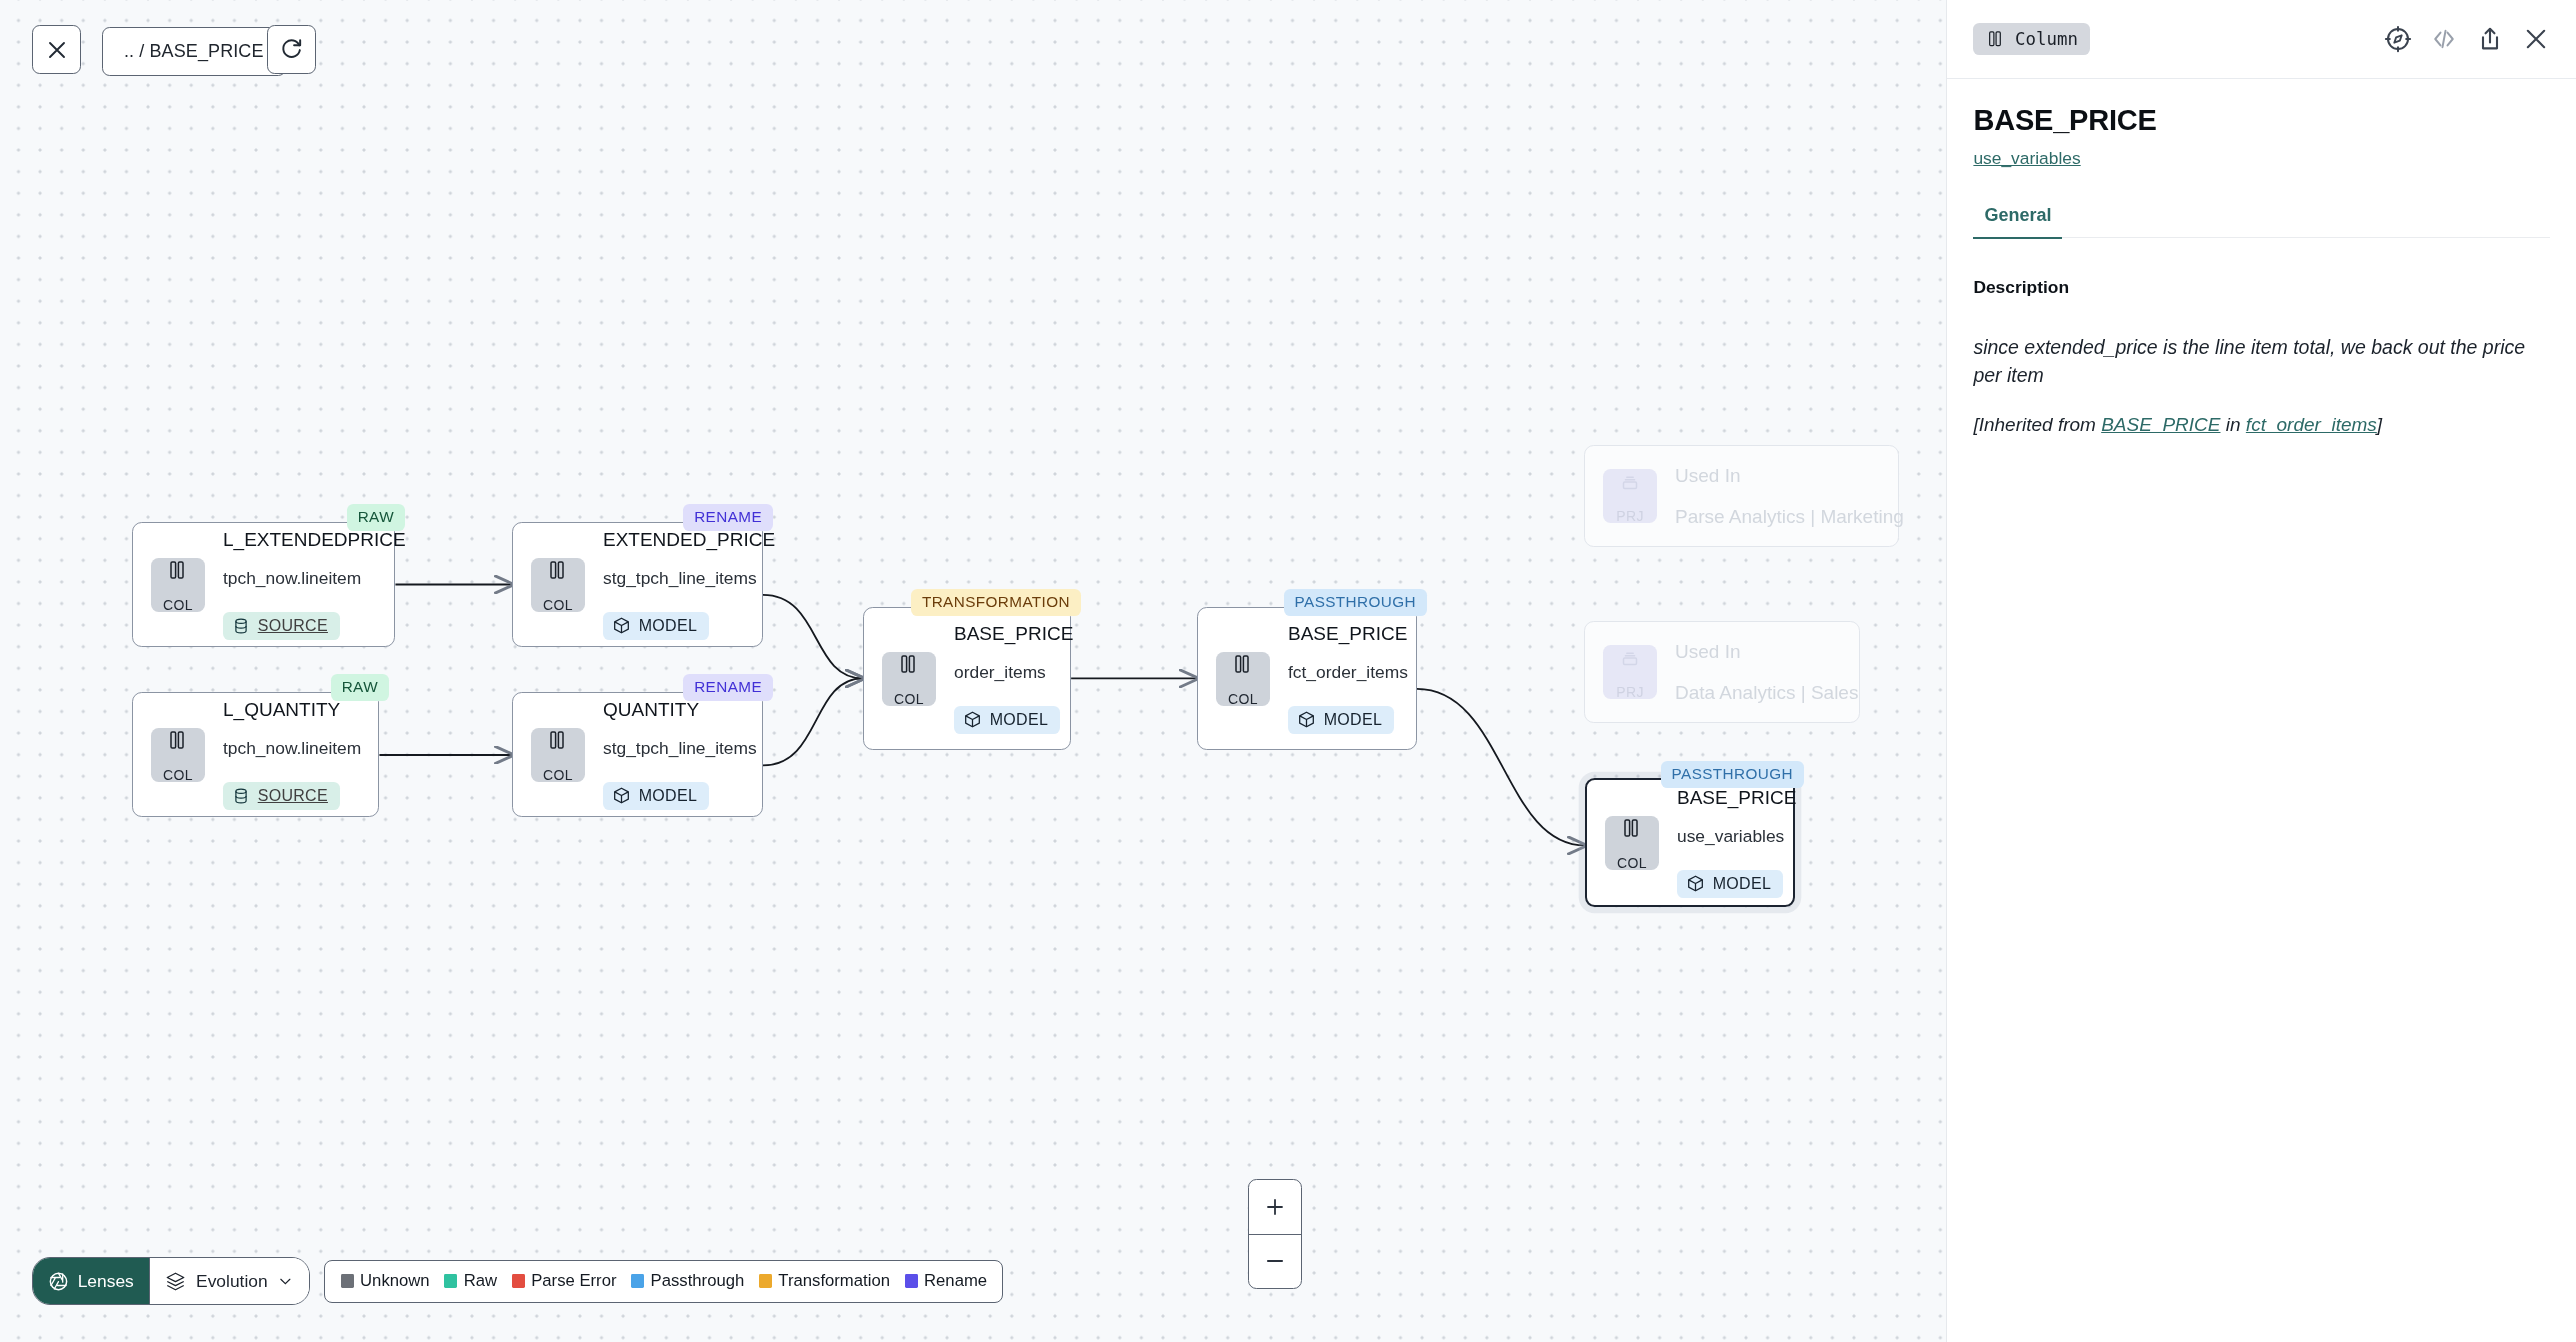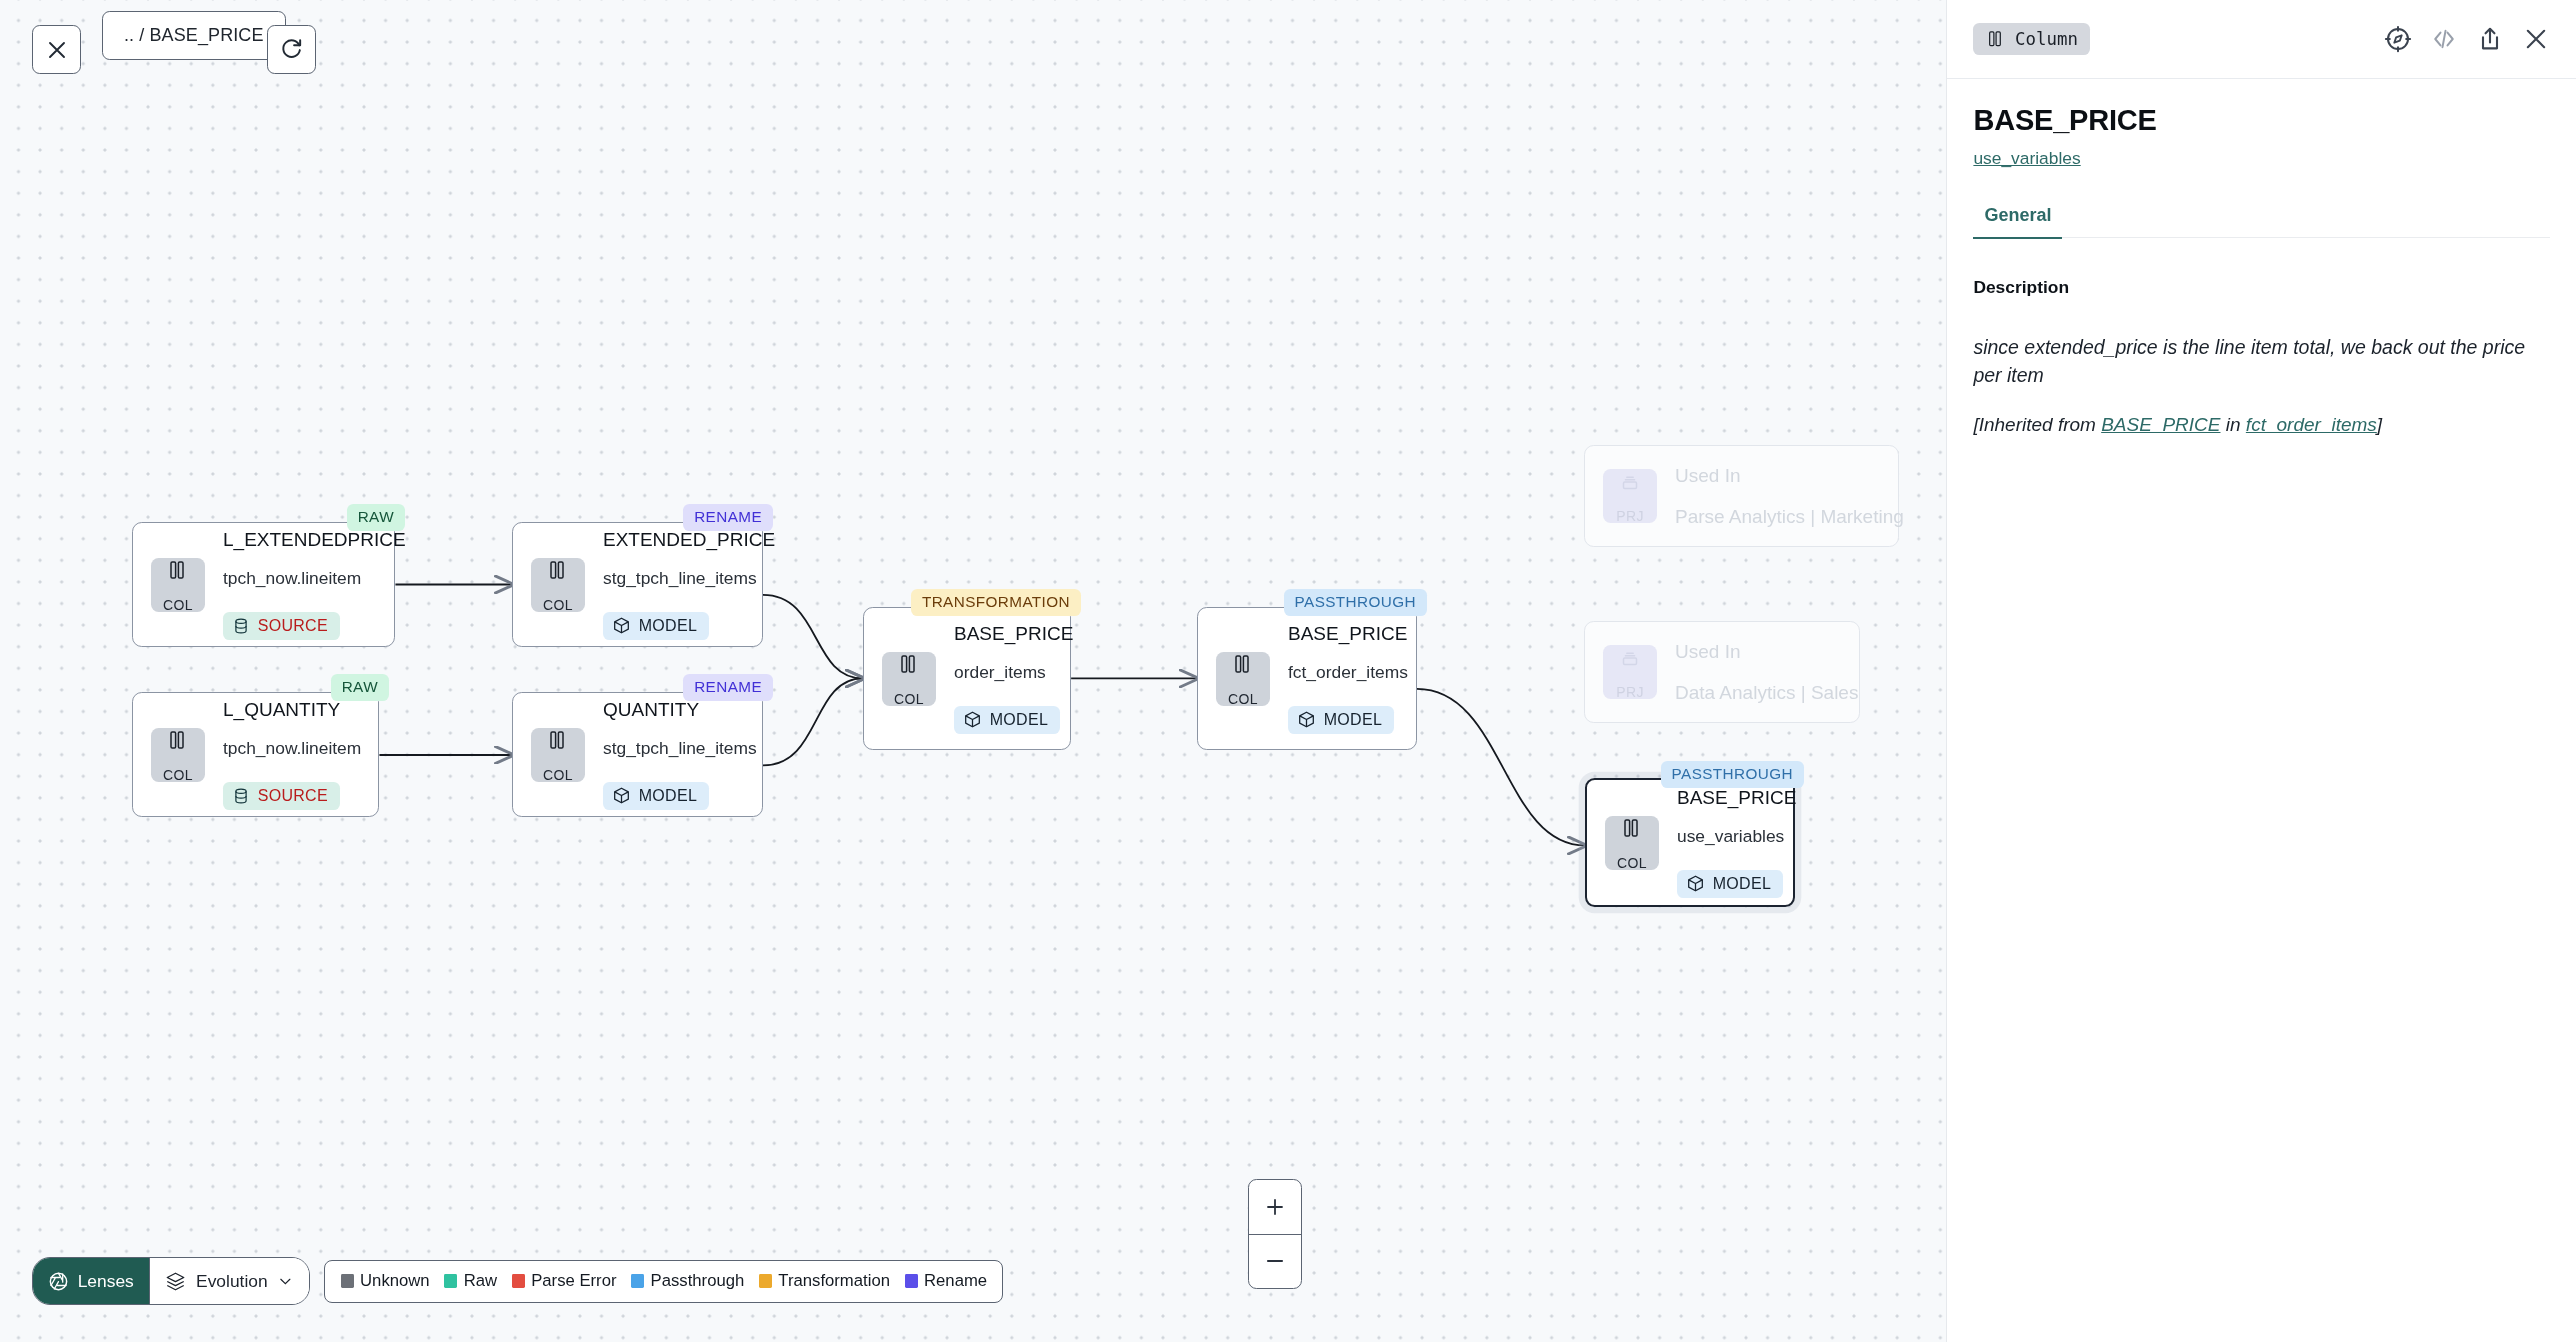--- a/index.html
+++ b/index.html
@@ -27,21 +27,21 @@
   .tb { position: absolute; display: flex; align-items: center; }
   .tb-btn {
     background: #ffffff;
     border: 1.1px solid #5b6472;
     border-radius: 7.7px;
     display: flex; align-items: center; justify-content: center;
     cursor: pointer;
   }
   #btn-close-canvas { left: 32px; top: 25px; width: 49px; height: 49px; }
   #btn-breadcrumb {
-    left: 102px; top: 11px; height: 49px; padding: 0 21px;
+    left: 102px; top: 27px; height: 49px; padding: 0 21px;
     font-size: 18px; color: #20262e; letter-spacing: 0.1px;
     white-space: nowrap;
   }
   #btn-refresh { left: 267px; top: 25px; width: 49px; height: 49px; }
 
   
   .node {
     position: absolute;
     background: #ffffff;
     border: 1.3px solid #8b94a3;
@@ -82,21 +82,21 @@
 
   .mbadge {
     margin-top: 4.2px;
     display: inline-flex; align-items: center; gap: 7.7px;
     align-self: flex-start;
     padding: 4.9px 12px 4.9px 9px;
     border-radius: 6.3px;
     font-size: 16px; letter-spacing: 0.3px;
     white-space: nowrap;
   }
-  .mbadge.source { background: #d9 efe9; background: #d8efe8; color: #b91c1c; }
+  .mbadge.source { background: #d9 efe9; background: #d8efe8; color: #404040; text-decoration: underline; }
   .mbadge.model  { background: #ddedfa; color: #16222e; }
 
   
   .ktag {
     position: absolute;
     top: -19.5px;
     padding: 4.9px 11px;
     border-radius: 6.3px;
     font-size: 15.3px; letter-spacing: 0.4px;
     white-space: nowrap;

